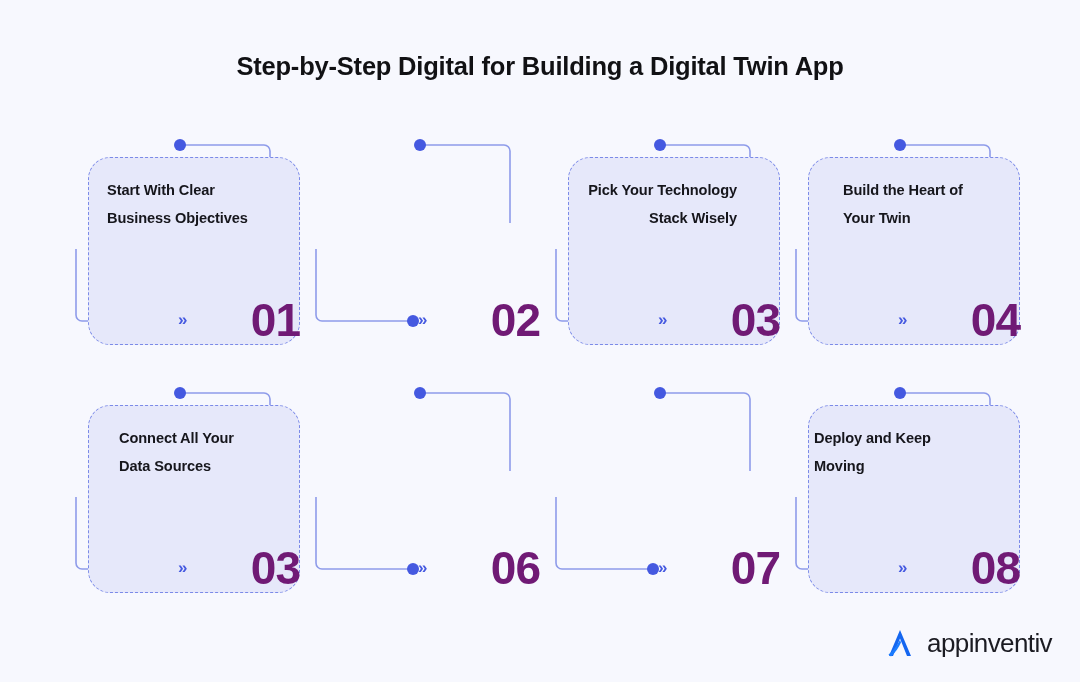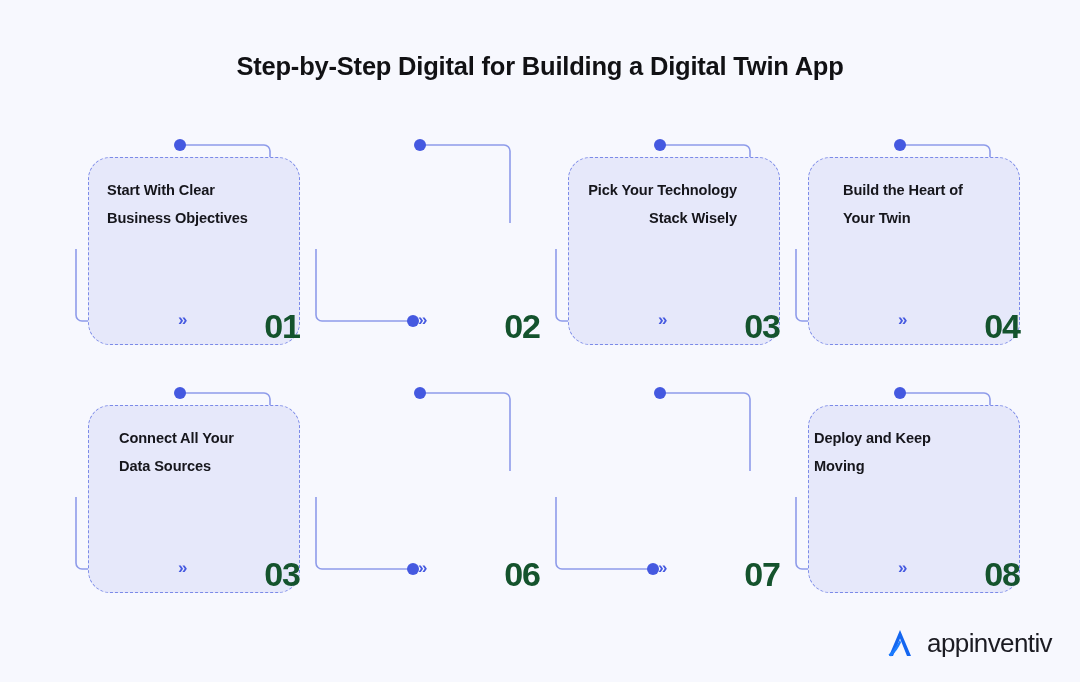--- a/index.html
+++ b/index.html
@@ -78,23 +78,23 @@
     line-height: 28px;
     font-weight: bold;
     color: #16161c;
     letter-spacing: -0.1px;
   }
 
   .card-number {
     position: absolute;
     right: 0px;
     bottom: 6px;
-    font-size: 34px;
-    font-weight: bold;
-    color: #14532d;
+    font-size: 46px;
+    font-weight: bold;
+    color: #701a75;
     letter-spacing: -1px;
     line-height: 1;
   }
 
   
   .connector-svg {
     position: absolute;
     left: 0;
     top: 0;
     width: 240px;

